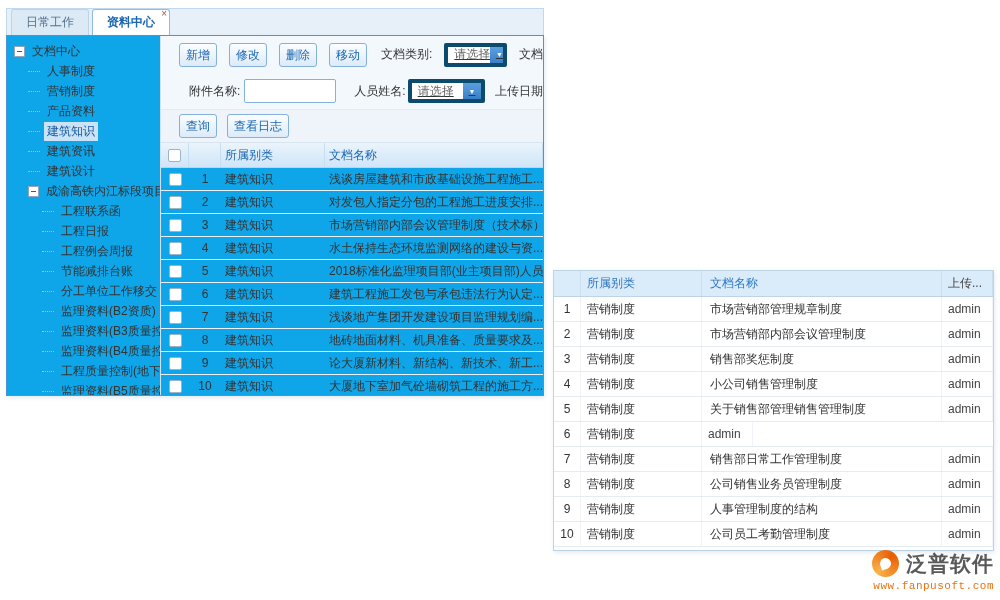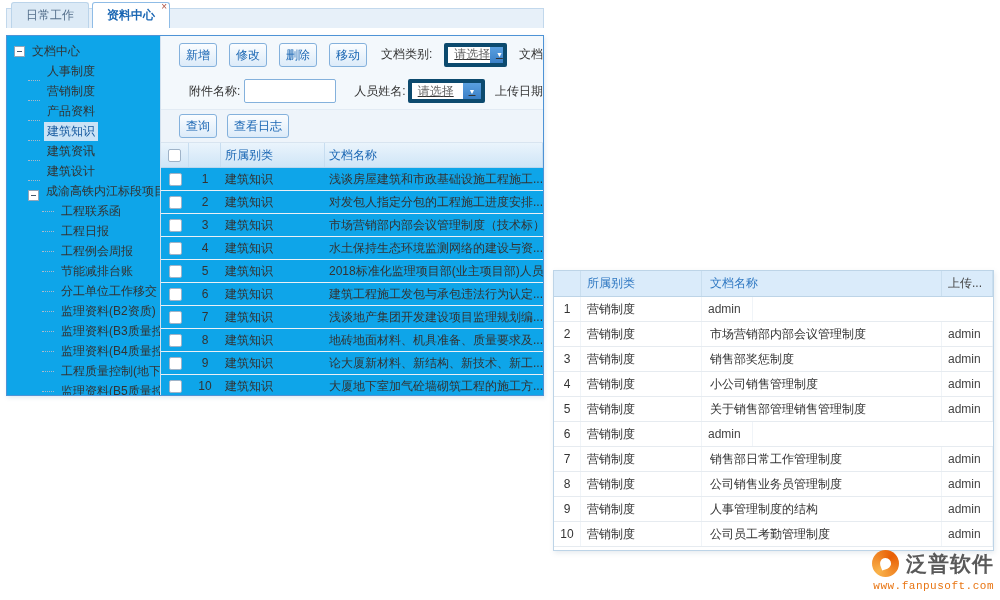--- a/index.html
+++ b/index.html
@@ -1,39 +1,39 @@
 <!DOCTYPE html>
 <html><head>
 <meta charset="utf-8">
 <style>
   html,body{margin:0;padding:0;}
   .screen{position:relative;width:1000px;height:600px;background:#ffffff;overflow:hidden;
           font-family:"Liberation Sans","DejaVu Sans",sans-serif;font-size:12px;color:#333;}
 
   
   .win1{position:absolute;left:6px;top:8px;width:538px;height:388px;}
-  .tabbar{height:20px;display:flex;align-items:flex-end;background:#E7F0F9;border:1px solid #C2D8EC;border-bottom:none;box-sizing:border-box;padding-left:4px;}
+  .tabbar{height:27px;display:flex;align-items:flex-end;background:#E7F0F9;border:1px solid #C2D8EC;border-bottom:none;box-sizing:border-box;padding-left:4px;}
   .tab{height:25px;line-height:25px;padding:0 14px;margin-right:3px;background:#DCEAF6;color:#55708C;
        border:1px solid #BBD4EA;border-bottom:none;border-radius:3px 3px 0 0;position:relative;cursor:pointer;}
   .tab.active{background:#FFFFFF;color:#1A66B3;font-weight:bold;border-color:#8FBCE6;}
   .tab-close{position:absolute;top:-1px;right:2px;font-size:10px;color:#B05040;font-weight:normal;line-height:10px;cursor:pointer;}
   .win1-body{position:absolute;top:27px;left:0;right:0;bottom:0;border:1px solid #4E93D6;background:#0ea5e9;
              display:flex;overflow:hidden;box-sizing:border-box;box-shadow:1px 2px 4px rgba(70,120,170,0.15);}
 
   
   .tree{width:154px;flex:none;border-right:1px solid #D3E0EE;padding-top:5px;overflow:hidden;box-sizing:border-box;}
   .tree-node{display:flex;align-items:center;height:20px;white-space:nowrap;cursor:pointer;}
   .tree-node .tw{flex:none;width:11px;height:11px;margin-right:4px;position:relative;}
   .tree-node.expandable .tw{border:1px solid #93A5B8;background:#fff;box-sizing:border-box;}
   .tree-node.expandable .tw::before{content:"";position:absolute;left:2px;right:2px;top:4px;height:1px;background:#44566B;}
   .tree-node:not(.expandable) .tw{width:12px;border-top:1px dotted #A9BACB;height:0;margin-top:1px;}
   .tree-label{padding:1px 3px;color:#333;}
   .tree-node.selected .tree-label{background:#CBE3F6;color:#15599F;}
   .lvl0{padding-left:7px;}
-  .lvl1{padding-left:21px;align-items:flex-end;}
+  .lvl1{padding-left:21px;}
   .lvl2{padding-left:35px;}
 
   
   .content{flex:1;min-width:0;display:flex;flex-direction:column;}
   .row-toolbar{height:37px;flex:none;display:flex;align-items:center;gap:12px;padding-left:18px;background:#F3F8FC;white-space:nowrap;overflow:hidden;}
   .row-filters{height:36px;flex:none;display:flex;align-items:center;padding-left:28px;background:#F3F8FC;white-space:nowrap;overflow:hidden;}
   .row-actions{height:34px;flex:none;display:flex;align-items:center;gap:10px;padding-left:18px;background:#EEF4FA;
                border-top:1px solid #E2EBF4;border-bottom:1px solid #D8E4F0;box-sizing:border-box;}
   .btn{height:24px;line-height:22px;padding:0 6px;background:linear-gradient(#FBFDFF,#DCEBF9);border:1px solid #84B1DC;
        border-radius:3px;color:#1A66B3;font-size:12px;font-family:inherit;cursor:pointer;}
@@ -333,20 +333,21 @@
       <span class="cell2 c2-num"></span>
       <span class="cell2 c2-cat">所属别类</span>
       <span class="cell2 c2-name">文档名称</span>
       <span class="cell2 c2-up">上传...</span>
     </div>
     <div>
 
         <div class="w2-row">
           <span class="cell2 c2-num">1</span>
           <span class="cell2 c2-cat">营销制度</span>
+          <span class="cell2 c2-name">市场营销部管理规章制度</span>
           <span class="cell2 c2-up">admin</span>
         </div>
 
         <div class="w2-row">
           <span class="cell2 c2-num">2</span>
           <span class="cell2 c2-cat">营销制度</span>
           <span class="cell2 c2-name">市场营销部内部会议管理制度</span>
           <span class="cell2 c2-up">admin</span>
         </div>
 

